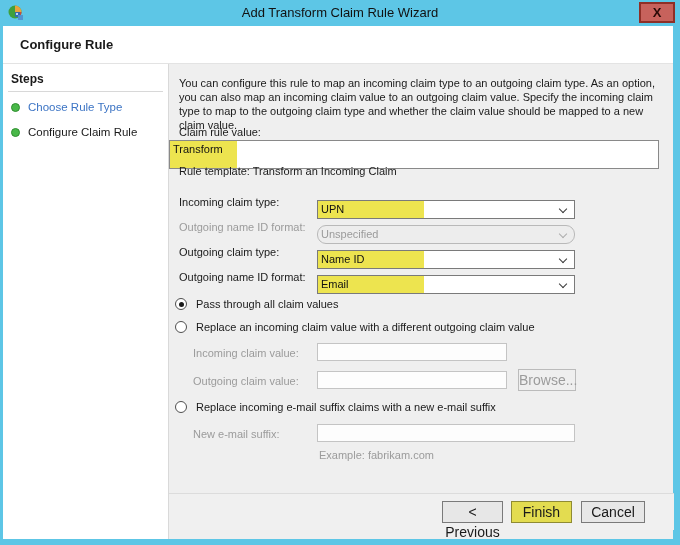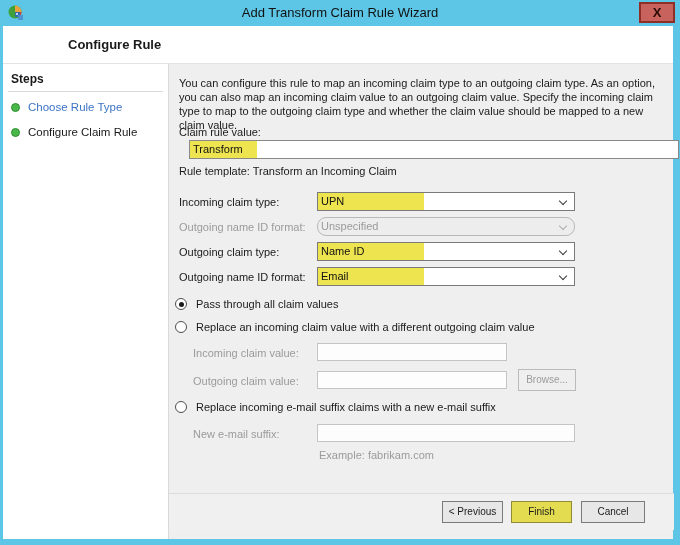--- a/index.html
+++ b/index.html
@@ -24,21 +24,21 @@
     background:#C7625C; border:2px solid #8E2F27;
     color:#2B0B08; font-weight:bold; font-size:13px;
     text-align:center; line-height:17px; cursor:pointer;
   }
 
   
   .header-band {
     position:absolute; left:3px; top:26px; width:670px; height:38px;
     background:#FFFFFF; border-bottom:1px solid #E3E3E3;
   }
-  .header-title { position:absolute; left:17px; top:0; line-height:38px; font-size:13px; font-weight:bold; color:#1A1A1A;margin-left:48px; }
+  .header-title { position:absolute; left:17px; top:0; line-height:38px; font-size:13px; font-weight:bold; color:#1A1A1A; }
 
   
   .sidebar { position:absolute; left:3px; top:64px; width:165px; height:475px; background:#FFFFFF; }
   .steps-title { position:absolute; left:8px; top:8px; font-size:12px; font-weight:bold; color:#1A1A1A; }
   .sidebar-sep { position:absolute; left:5px; top:27px; width:155px; height:1px; background:#D8D8D8; }
   .step-item { position:absolute; left:8px; display:flex; align-items:center; gap:8px; cursor:pointer; }
   .step-item.s1 { top:37px; }
   .step-item.s2 { top:62px; }
   .bullet { width:9px; height:9px; border-radius:50%; background:#49B849; border:1px solid #2F8F2F; flex:0 0 auto; }
   .step-label { font-size:11.5px; color:#1A1A1A; }
@@ -57,26 +57,26 @@
   .textfield {
     position:absolute; background:#FFFFFF; border:1px solid #898989;
     font-size:11px; line-height:15px; color:#111; overflow:hidden; white-space:nowrap;
   }
   .textfield.dis { border:1px solid #C4C4C4; background:#FDFDFD; }
 
   .hl { display:inline-block; height:100%; background:#EDE44F; padding:1px 0 0 3px; }
   .hl.w-name { width:67px; }
   .hl.w-combo { width:106px; }
 
-  .field-claim { left:20px; top:76px; width:490px; height:19px; }
+  .field-claim { left:0; top:76px; width:490px; height:29px; }
 
   .combo {
     position:absolute; left:148px; width:258px; height:19px;
     background:#FFFFFF; border:1px solid #7A7A7A;
-    font-size:11px; color:#111; cursor:pointer; white-space:nowrap; overflow:hidden;
+    font-size:11px; color:#111; cursor:pointer; white-space:nowrap; overflow:hidden;margin-top:8px;
   }
   .combo.dis { background:#EDEDED; border-color:#B9B9B9; color:#9B9B9B; cursor:default; }
   .combo .val { display:inline-block; padding:2px 0 0 3px; }
   .chev {
     position:absolute; right:8px; top:5px; width:6px; height:6px;
     border-right:1.6px solid #3A3A3A; border-bottom:1.6px solid #3A3A3A;
     transform:rotate(45deg);
   }
   .combo.dis .chev { border-color:#ADADAD; }
 
@@ -86,21 +86,21 @@
     background:#FFFFFF; position:relative; flex:0 0 auto;
   }
   .radio.sel::after {
     content:""; position:absolute; left:2.5px; top:2.5px; width:5px; height:5px;
     border-radius:50%; background:#1A1A1A;
   }
   .radio-label { font-size:11px; color:#1A1A1A; }
 
   .btn {
     position:absolute; height:22px; background:#E7E7E7; border:1px solid #7A7A7A;
-    font-size:10px; color:#1A1A1A; text-align:center; line-height:20px; cursor:pointer;
+    font-size:14px; color:#1A1A1A; text-align:center; line-height:20px; cursor:pointer;
   }
   .btn.dis { background:#EFEFEF; border-color:#BBBBBB; color:#9B9B9B; cursor:default; }
   .btn-browse { left:349px; top:305px; width:58px; }
 
   .example { position:absolute; left:150px; top:385px; font-size:11px; color:#9B9B9B; }
 
   .btnrow {
     position:absolute; left:0; bottom:9px; width:505px; height:37px;
     background:#F0F0F0; border-top:1px solid #DCDCDC;
   }

